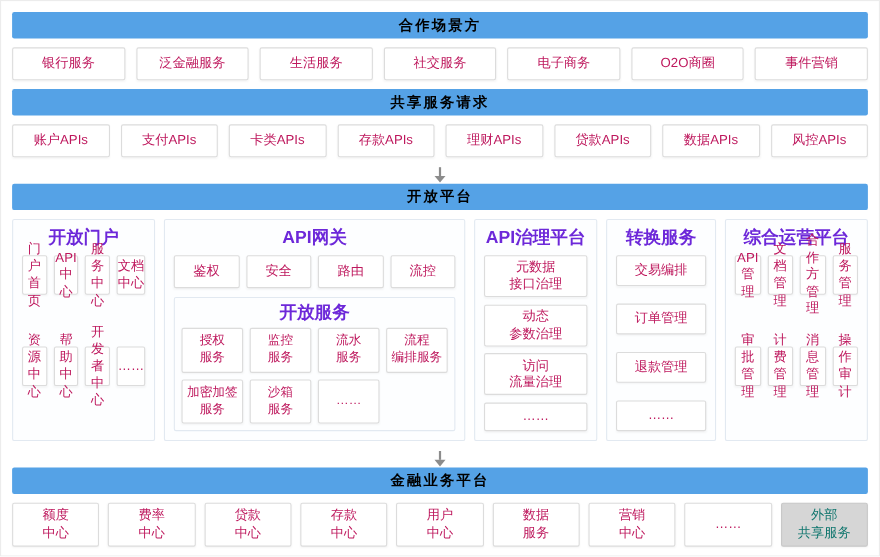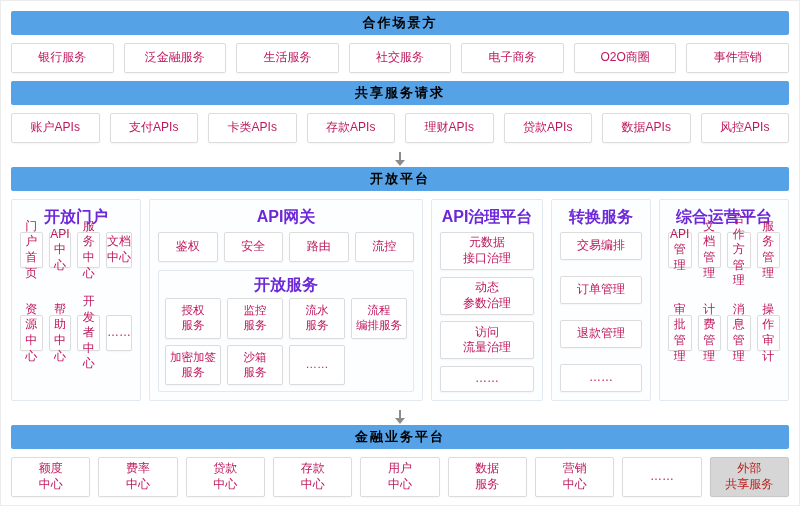--- a/index.html
+++ b/index.html
@@ -74,21 +74,21 @@
 
   .stack { display: flex; flex-direction: column; justify-content: space-between; flex: 1; }
   .stack-governance .box { height: 38px; }
   .stack-governance .box:last-child { height: 26px; }
   .stack-trade .box { height: 28px; }
 
   .financial-row { display: flex; gap: 8px; margin: 8px 0 0; border-radius: 12px; }
   .financial-row .box { flex: 1; height: 40px; }
   .financial-row .box:last-child {
     background: var(--external-bg, #d6d6d6);
-    border-color: #c8c8c8; color: #b91c1c;
+    border-color: #c8c8c8; color: #0f766e;
   }
 </style>
 </head>
 <body>
 
 <div class="canvas">
 
   <div class="bar">合作场景方</div>
   <div class="row-boxes">
       <div class="box">银行服务</div>

